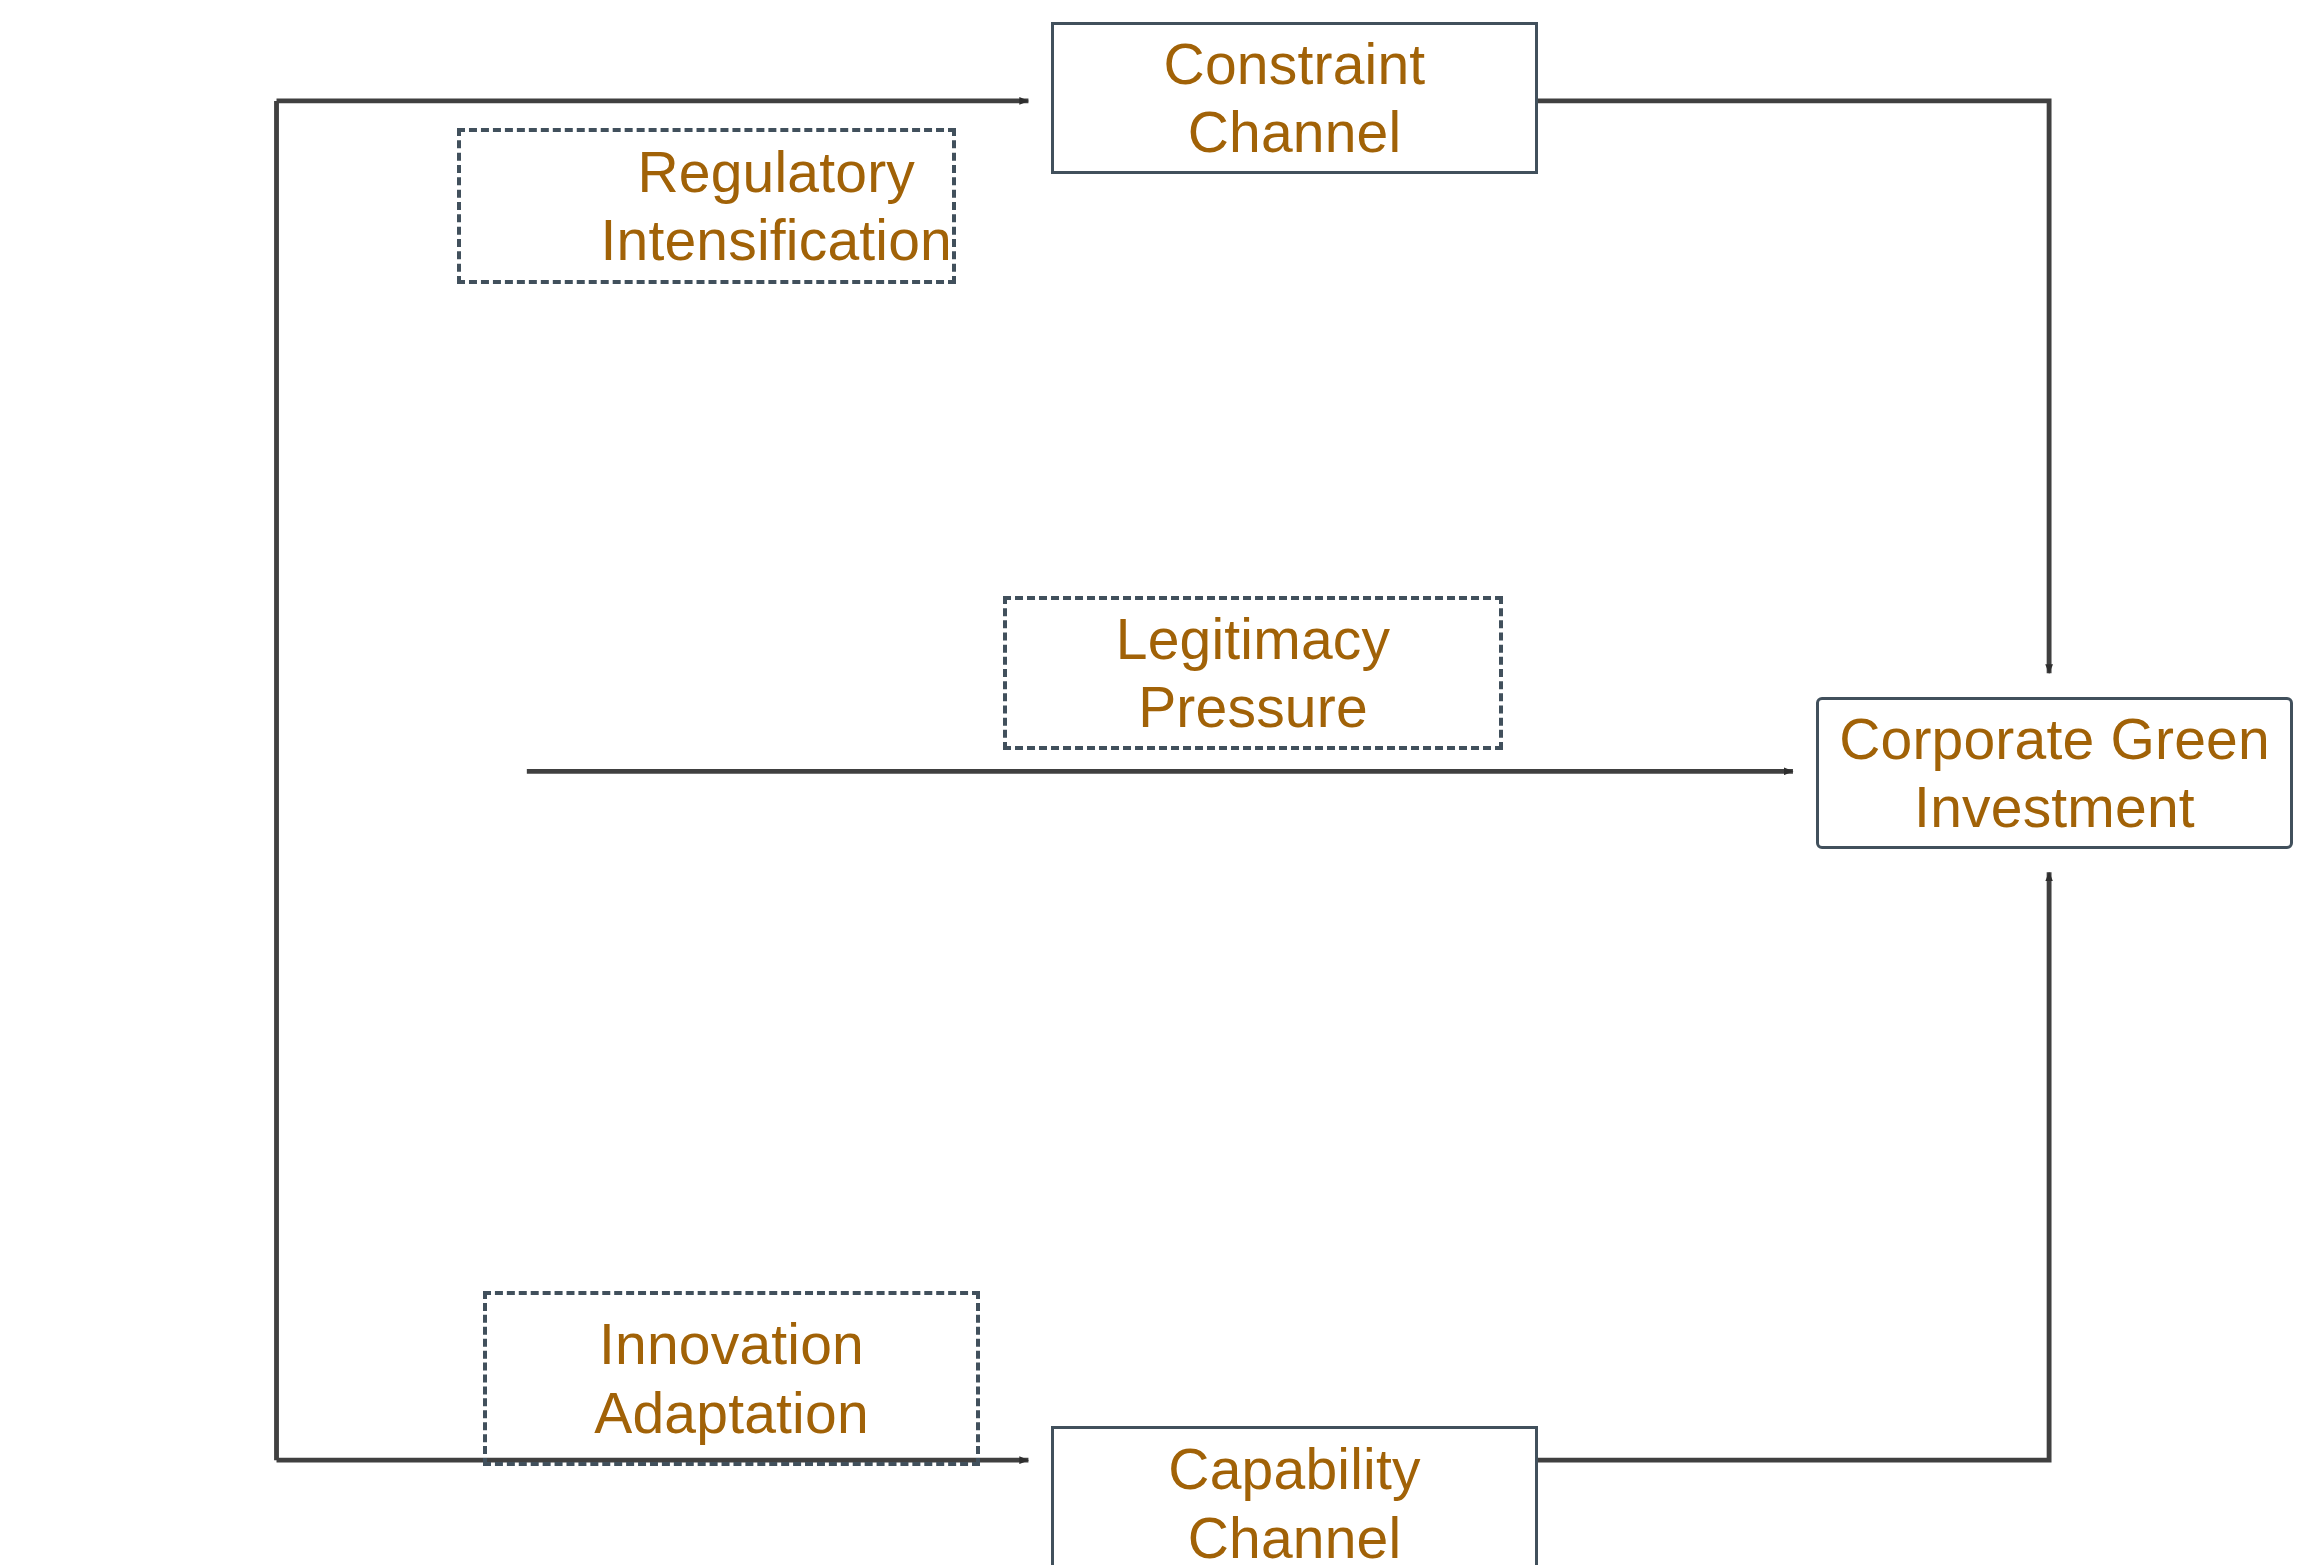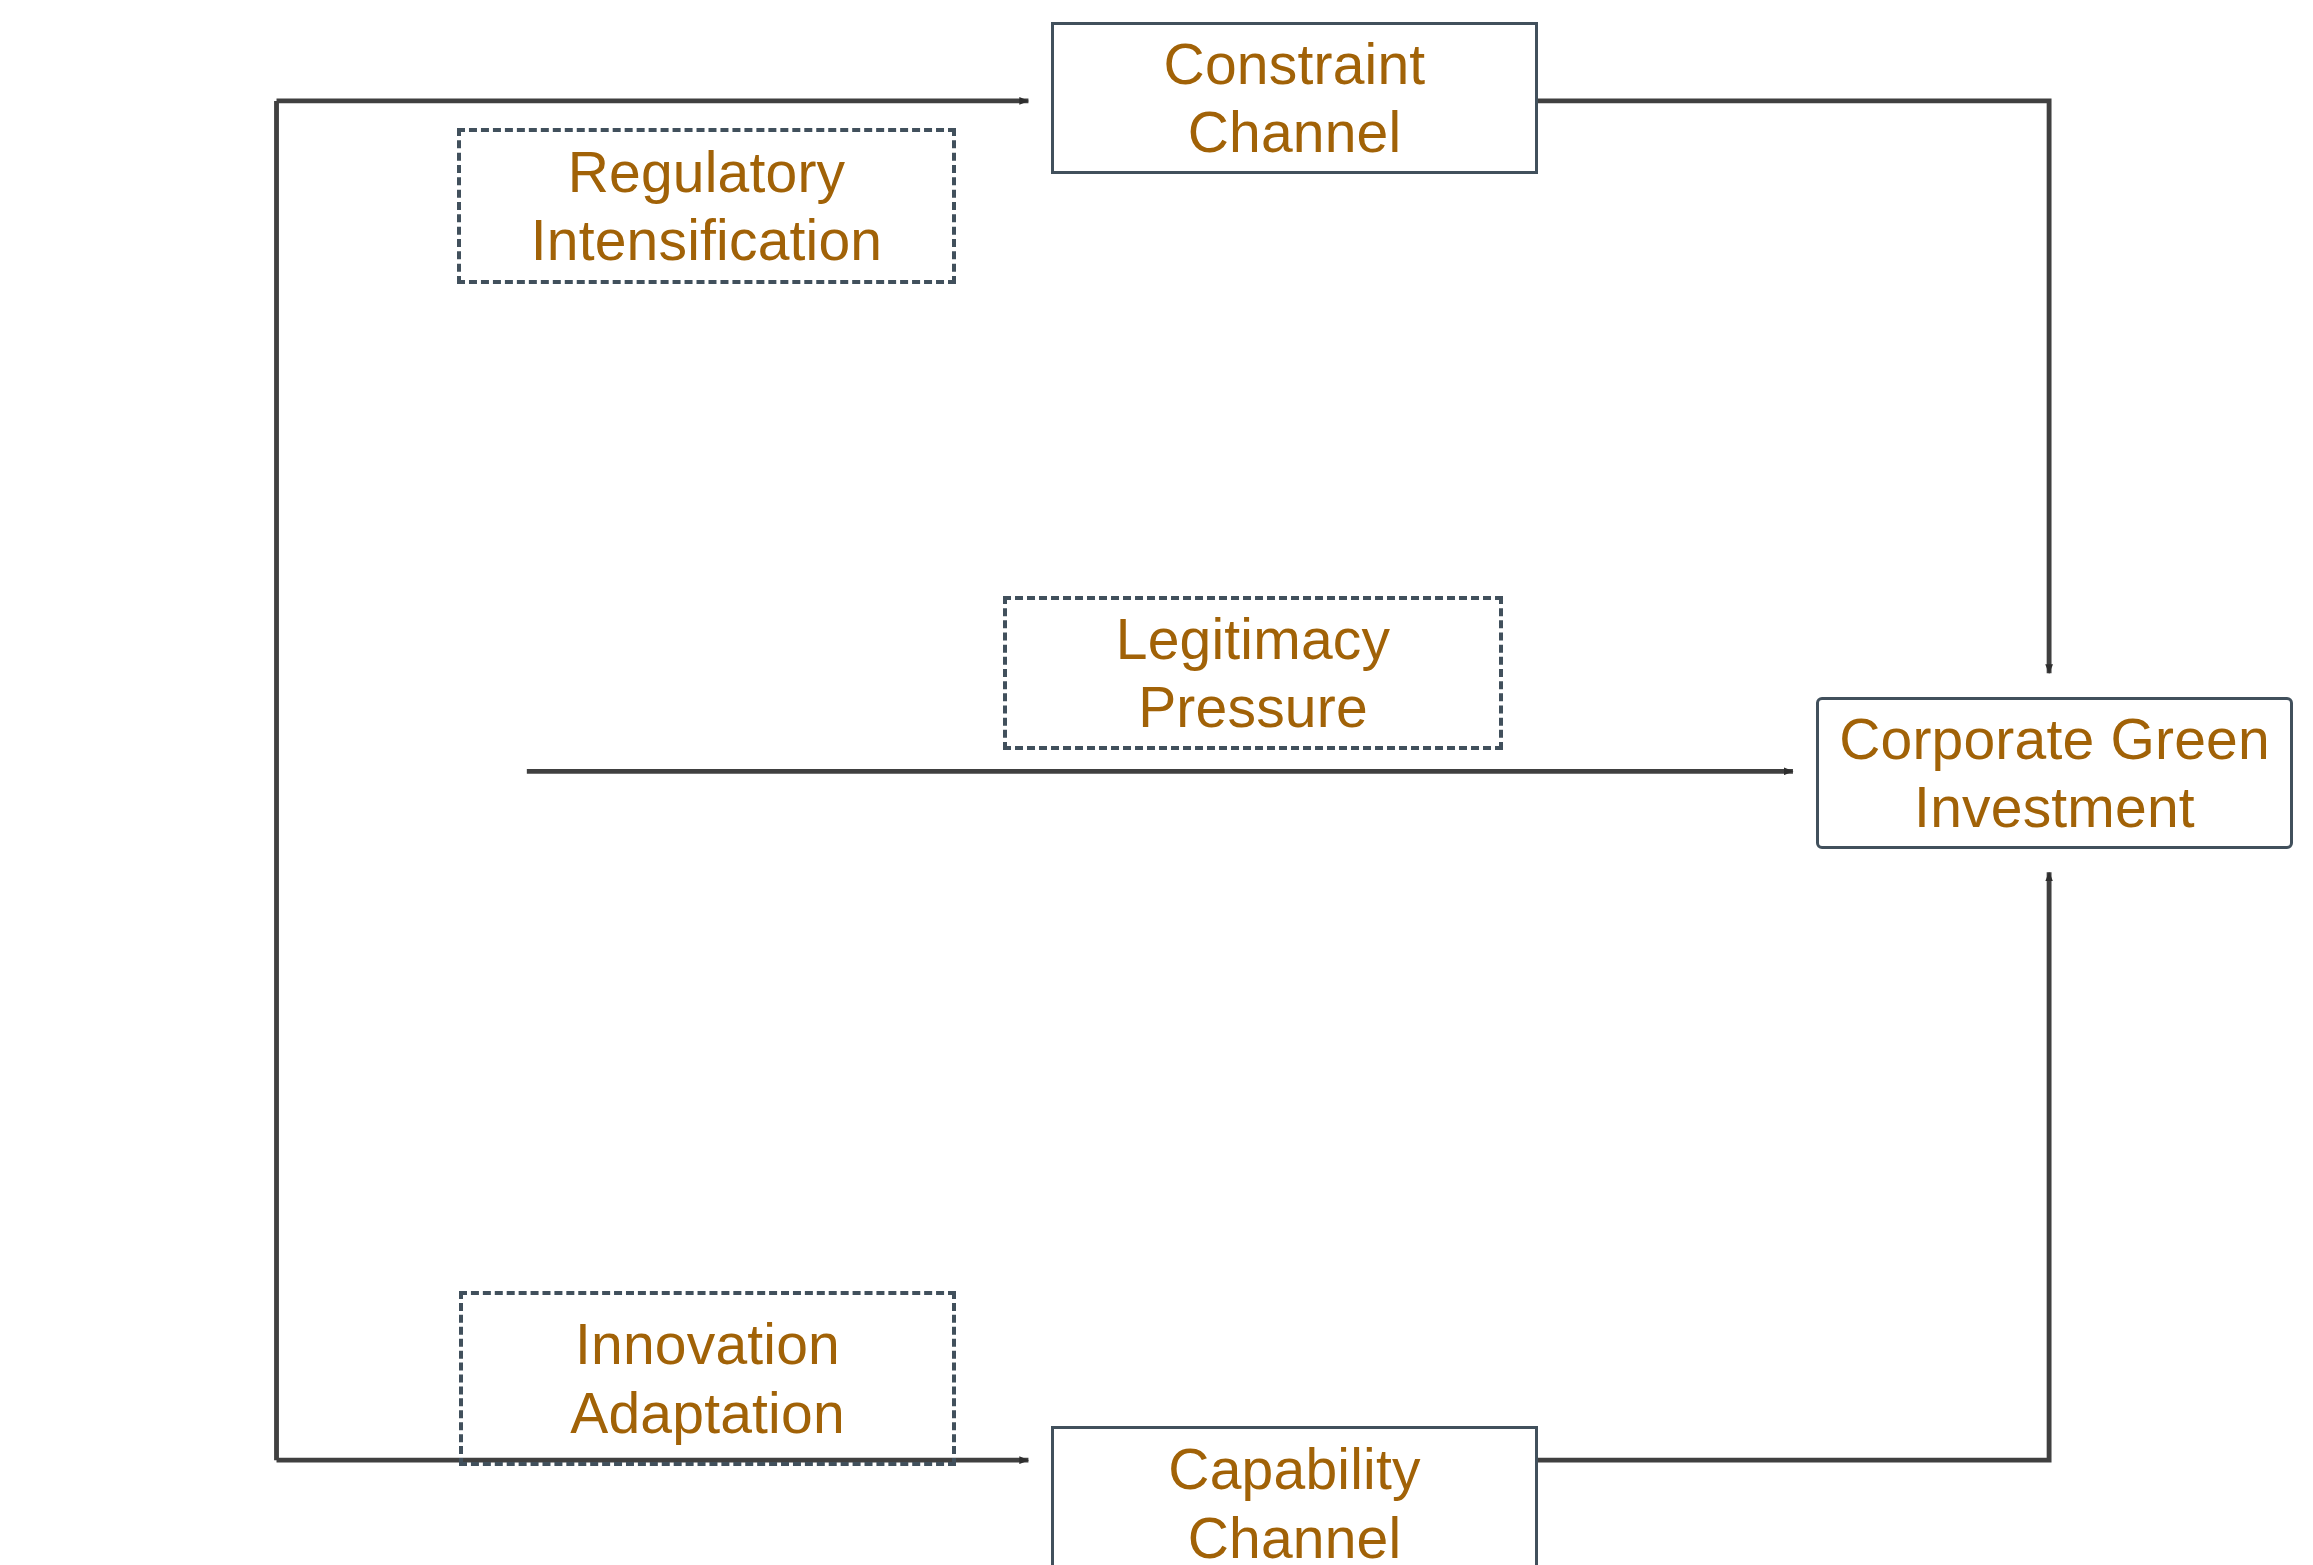--- a/index.html
+++ b/index.html
@@ -59,27 +59,27 @@
     left: 25px; top: 671px; width: 502px; height: 203px;
   }
   #node-corporate-green-investment {
     left: 1816px; top: 697px; width: 477px; height: 152px; border-radius: 6px;
   }
   #node-capability-channel {
     left: 1051px; top: 1386px; width: 487px; height: 155px; margin-top: 40px;
   }
   
   #node-regulatory-intensification {
-    left: 457px; top: 128px; width: 499px; height: 156px;
+    left: 457px; top: 128px; width: 499px; height: 156px; justify-content: flex-end;
   }
   #node-legitimacy-pressure {
     left: 1003px; top: 596px; width: 500px; height: 154px;
   }
   #node-innovation-adaptation {
-    left: 459px; top: 1291px; width: 497px; height: 175px;
+    left: 483px; top: 1291px; width: 497px; height: 175px;
   }
 </style>
 </head>
 <body>
 
 <div id="diagram-root">
 
   <svg id="connector-layer" viewBox="0 0 2384 1613" width="2313" height="1565" aria-hidden="true">
     <defs>
       <marker id="arrowhead" markerWidth="10" markerHeight="8" refX="9.4" refY="4" orient="auto" markerUnits="userSpaceOnUse">

